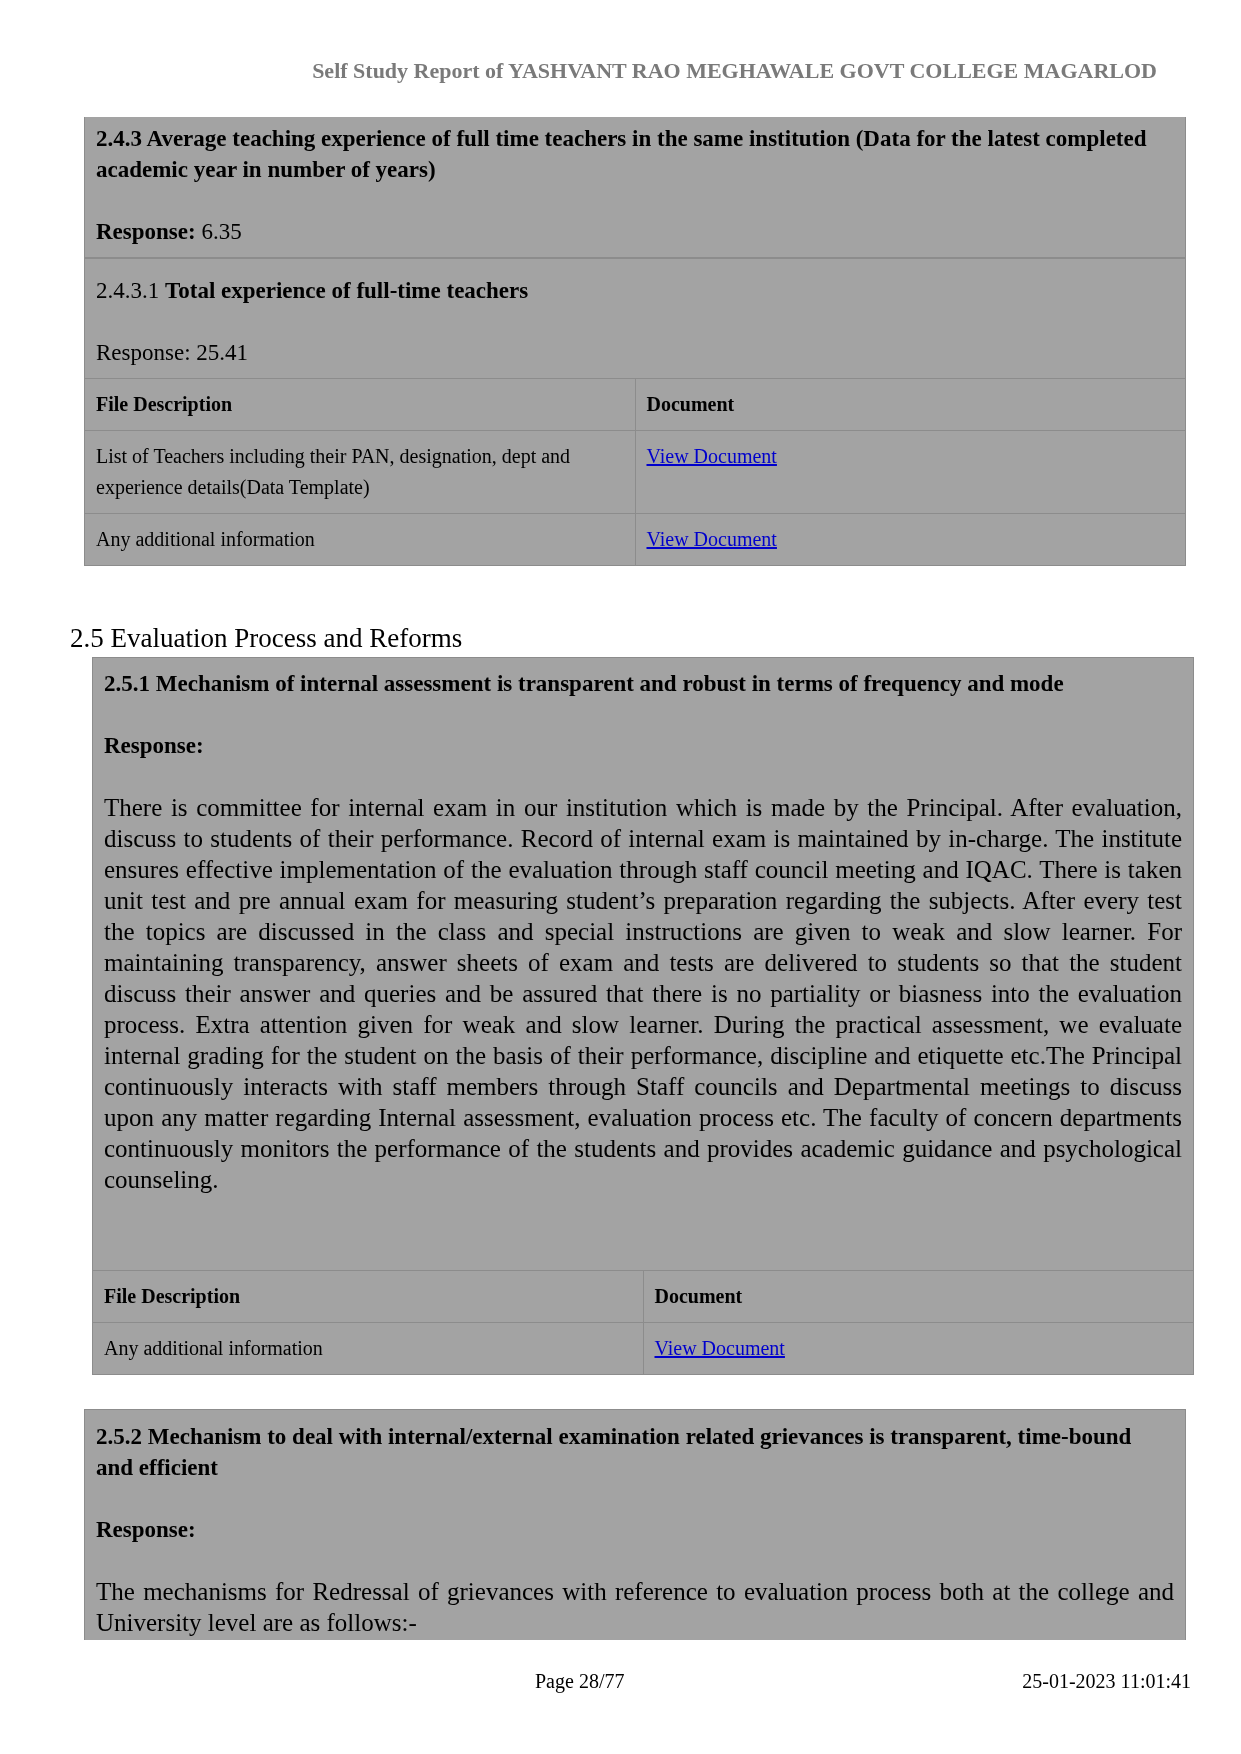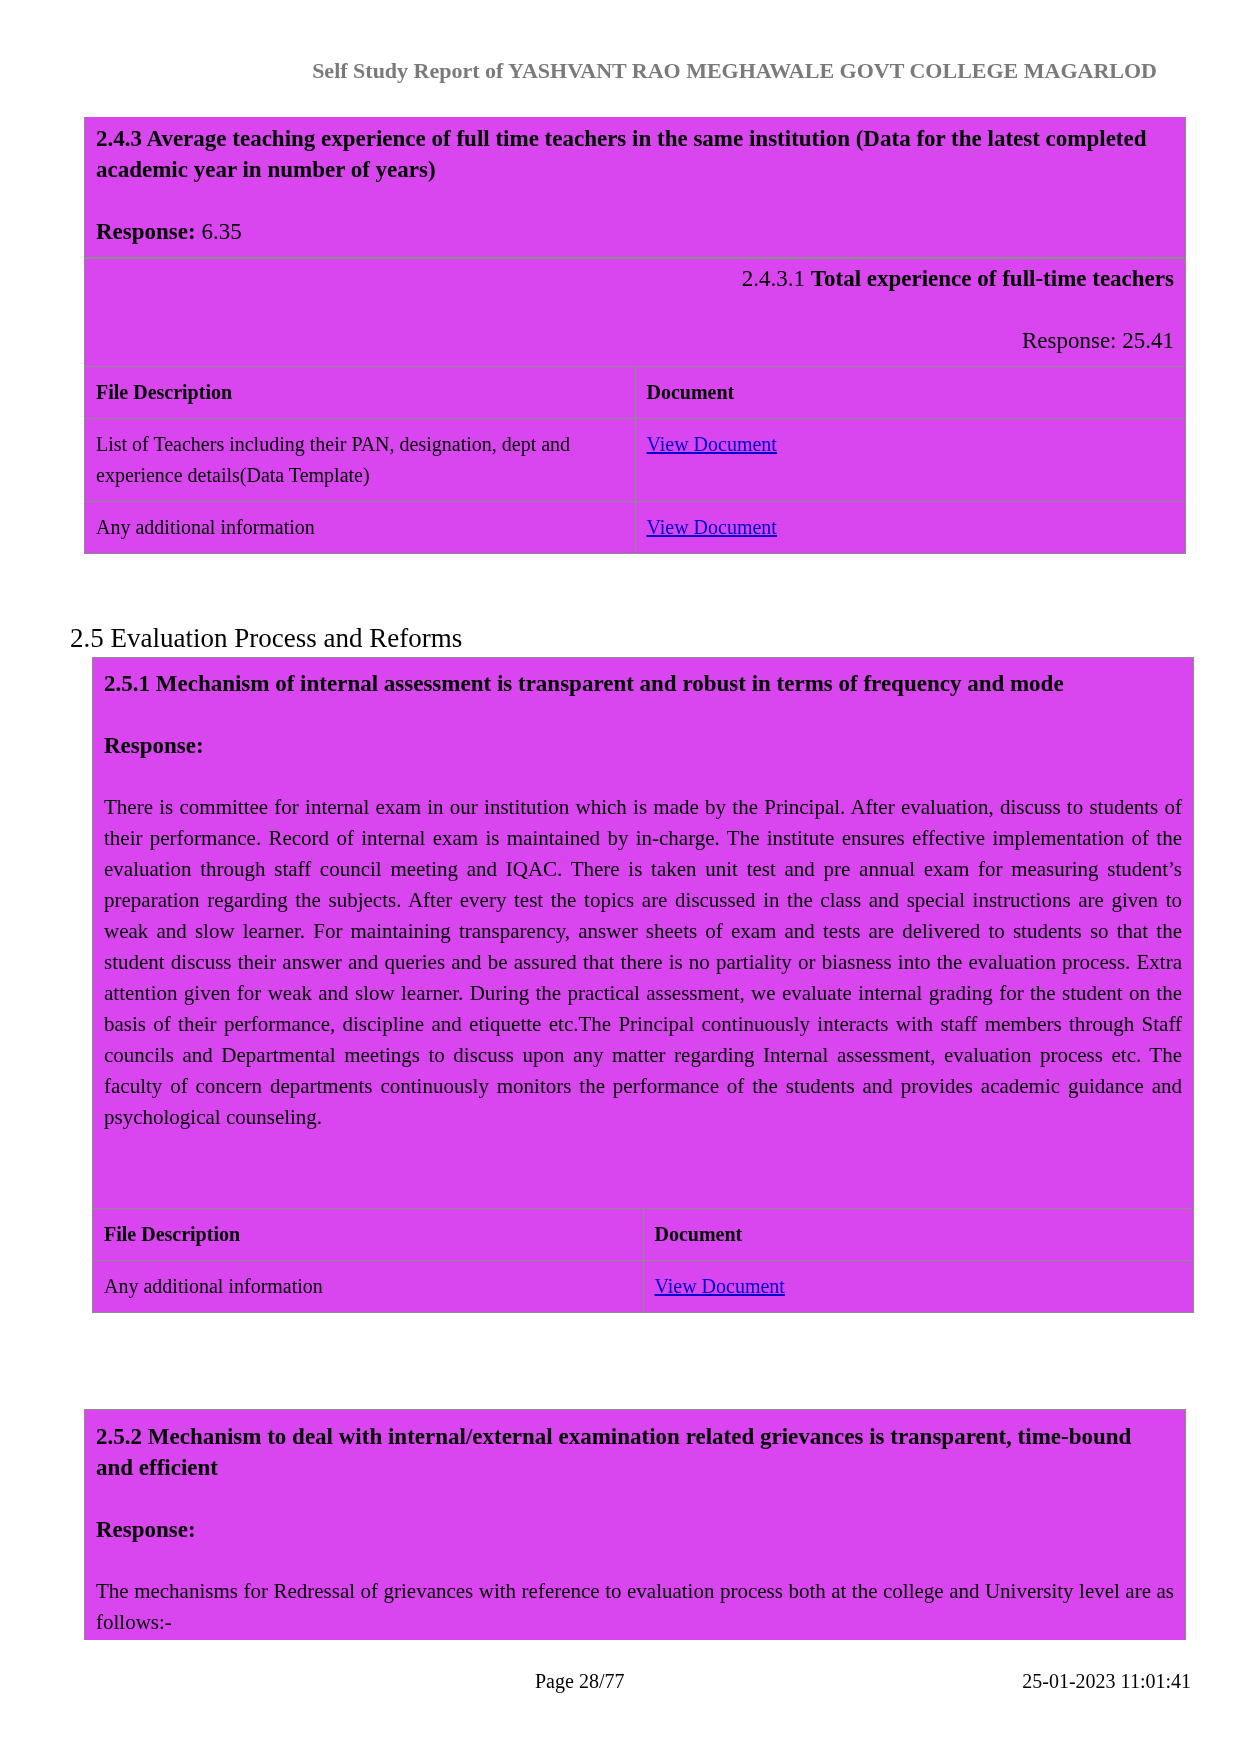--- a/index.html
+++ b/index.html
@@ -17,21 +17,21 @@
       font-size: 22px;
       font-weight: bold;
       color: #7a7a7a;
       white-space: nowrap;
     }
     .box {
       position: absolute;
       left: 84px;
       width: 1102px;
       border: 1.5px solid #8c8c8c;
-      background: #d946ef;
+      background: #a3a3a3;
     }
     .cell {
       padding: 8px 11px 10px 11px;
       font-size: 23px;
       line-height: 31px;
     }
     .bold { font-weight: bold; }
     .gap { height: 31px; }
     .sep { border-top: 2.5px solid #8c8c8c; }
     table.files {
@@ -53,21 +53,21 @@
     .section-heading {
       position: absolute;
       left: 70px;
       top: 623px;
       font-size: 27px;
       font-weight: normal;
       white-space: nowrap;
     }
     p.para {
       text-align: justify;
-      font-size: 21px;
+      font-size: 25px;
       line-height: 31px;
     }
     .box.open-bottom { border-bottom: none; }
     .footer-page {
       position: absolute;
       top: 1670px;
       left: 535px;
       font-size: 20px;
     }
     .footer-date {
@@ -84,21 +84,21 @@
 
 <div class="box" style="top:117px; border-top:none;">
   <div class="cell" style="padding-top:6px;">
     <div class="bold">2.4.3 Average teaching experience of full time teachers in the same institution (Data for the latest completed academic year in number of years)</div>
     <div class="gap"></div>
     <div style="margin-top:0px;">
       <span class="bold">Response:</span>
       <span>6.35</span>
     </div>
   </div>
-  <div class="cell sep" style="padding-top:4px;text-align:right;">
+  <div class="cell sep" style="padding-top:16px;">
     <div>
       <span>2.4.3.1</span>
       <span class="bold">Total experience of full-time teachers</span>
     </div>
     <div class="gap"></div>
     <div>Response: 25.41</div>
   </div>
   <table class="files">
     <tbody>
         <tr>

